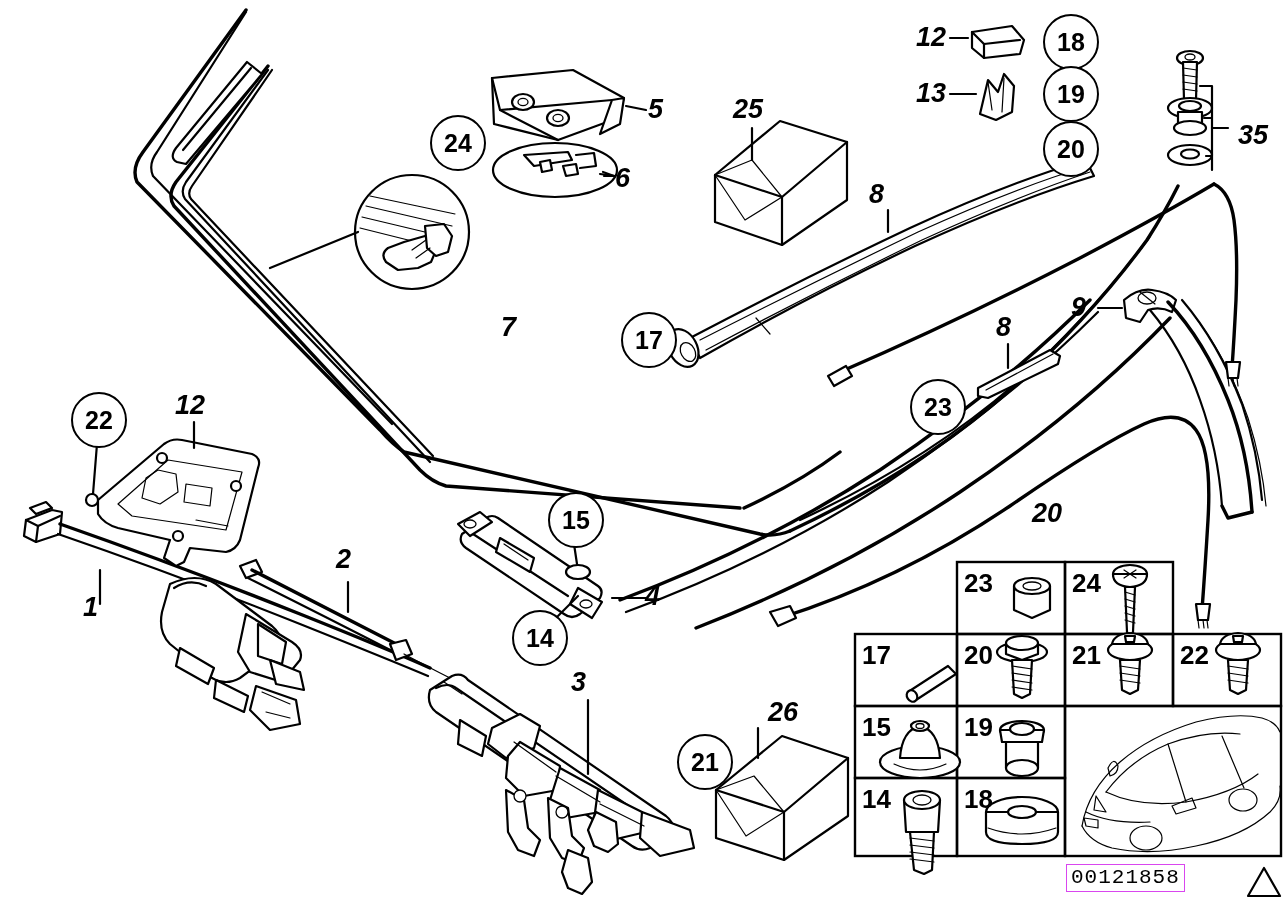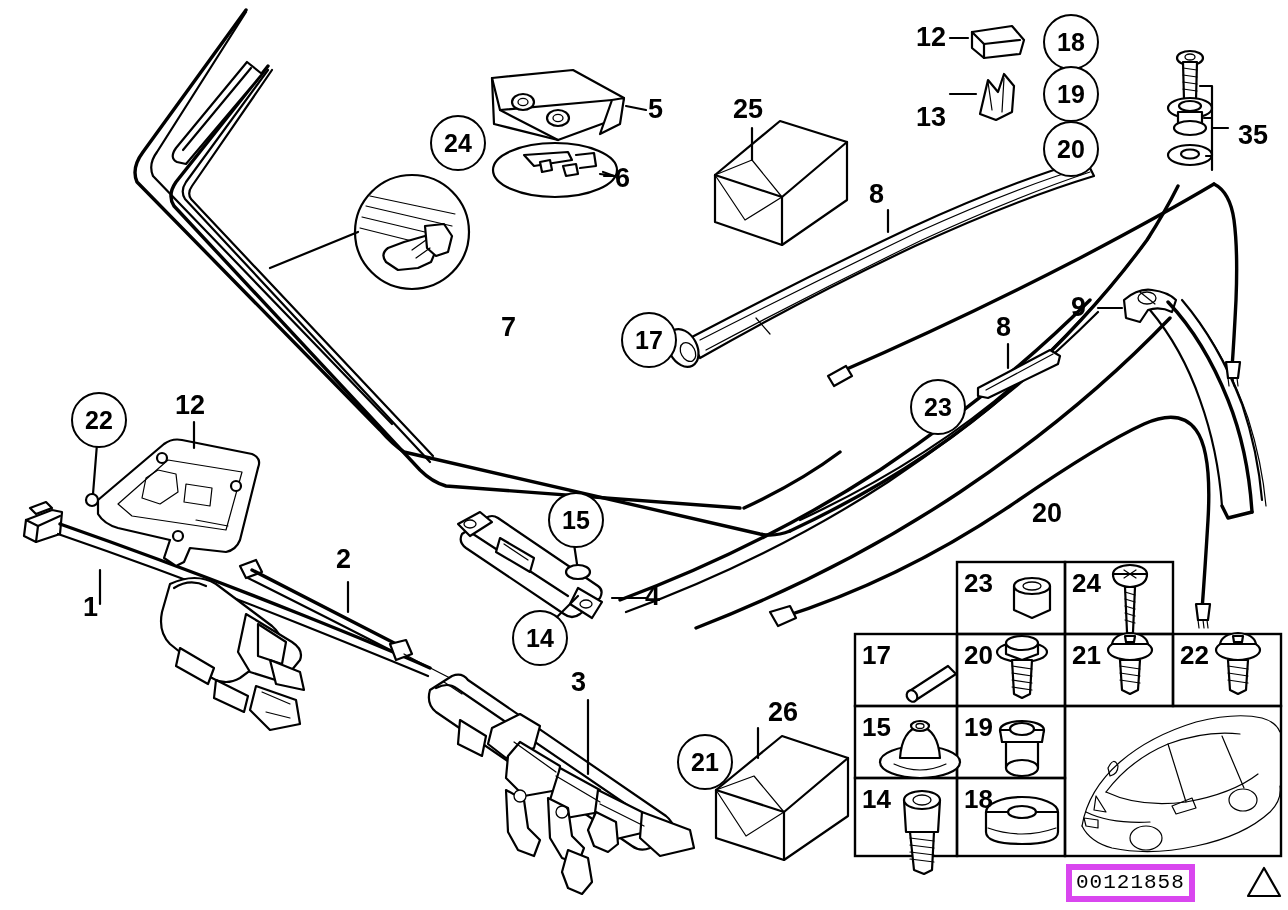--- a/index.html
+++ b/index.html
@@ -28,41 +28,42 @@
     position: absolute;
     font-family: "Liberation Sans", sans-serif;
     font-weight: bold;
     color: #000000;
     line-height: 1;
     white-space: nowrap;
     user-select: none;
   }
   .callout-num {
     font-size: 27px;
+    font-style: italic;
   }
   .circ-num {
     position: absolute;
     border: 2.5px solid #000;
     border-radius: 50%;
     display: flex;
     align-items: center;
     justify-content: center;
     font-family: "Liberation Sans", sans-serif;
     font-weight: bold;
     font-size: 25px;
     color: #000;
     background: #fff;
     user-select: none;
   }
   .legend-cell-num {
     font-size: 26px;
   }
   .diag-id {
     position: absolute;
-    border: 6px solid #d946ef;
+    border: 1px solid #d946ef;
     background: #fff;
     font-family: "Liberation Mono", monospace;
     font-size: 21px;
     letter-spacing: 1px;
     color: #000;
     padding: 1px 4px 2px 4px;
   }
 </style>
 </head>
 <body>
@@ -426,21 +427,21 @@
   <div class="lbl callout-num" style="left:571px; top:669px;">3</div>
   <div class="lbl callout-num" style="left:645px; top:583px;">4</div>
   <div class="lbl callout-num" style="left:648px; top:96px;">5</div>
   <div class="lbl callout-num" style="left:615px; top:165px;">6</div>
   <div class="lbl callout-num" style="left:501px; top:314px;">7</div>
   <div class="lbl callout-num" style="left:996px; top:314px;">8</div>
   <div class="lbl callout-num" style="left:1071px;top:294px;">9</div>
   <div class="lbl callout-num" style="left:869px; top:181px;">8</div>
   <div class="lbl callout-num" style="left:1032px;top:500px;">20</div>
   <div class="lbl callout-num" style="left:916px; top:24px;">12</div>
-  <div class="lbl callout-num" style="left:916px; top:80px;margin-top:24px;">13</div>
+  <div class="lbl callout-num" style="left:916px; top:80px;">13</div>
   <div class="lbl callout-num" style="left:175px; top:392px;">12</div>
   <div class="lbl callout-num" style="left:733px; top:96px;">25</div>
   <div class="lbl callout-num" style="left:736px; top:699px;margin-left:32px;">26</div>
   <div class="lbl callout-num" style="left:1238px;top:122px;">35</div>
 
   <div class="circ-num" style="left:512px; top:610px; width:52px; height:52px;">14</div>
   <div class="circ-num" style="left:548px; top:492px; width:52px; height:52px;">15</div>
   <div class="circ-num" style="left:621px; top:312px; width:52px; height:52px;">17</div>
   <div class="circ-num" style="left:1043px;top:14px;  width:52px; height:52px;">18</div>
   <div class="circ-num" style="left:1043px;top:66px;  width:52px; height:52px;">19</div>

